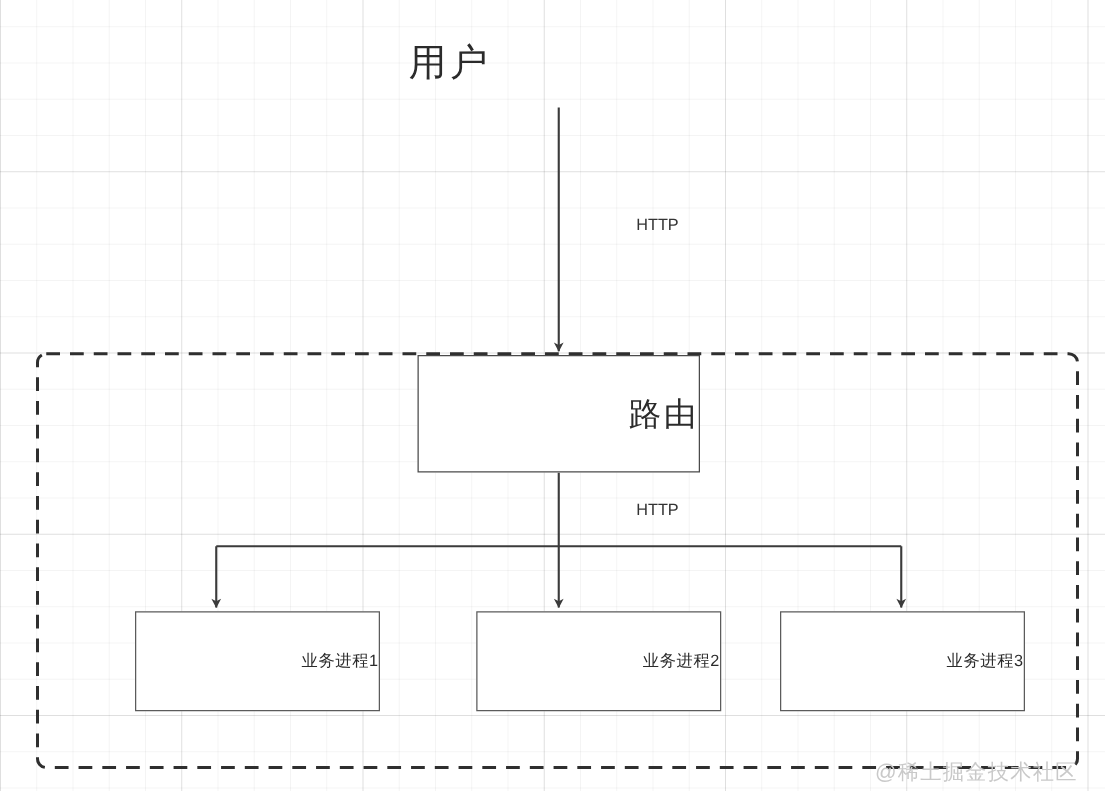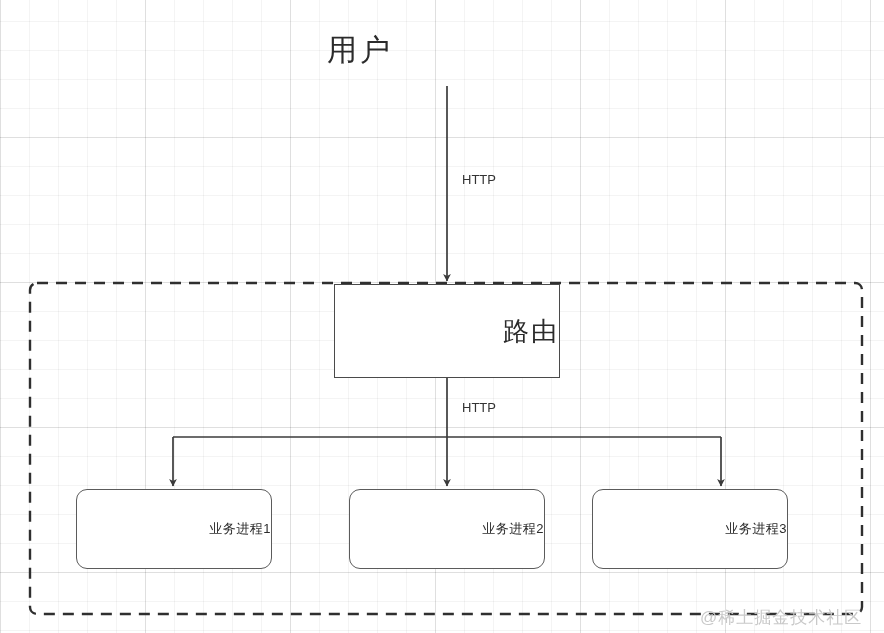--- a/index.html
+++ b/index.html
@@ -52,22 +52,23 @@
     align-items: center;
     justify-content: flex-end;
     text-align: center;
     color: #2b2b2b;
   }
   .node.square {
     border-radius: 0;
     border-color: #4a4a4a;
   }
   .node.rounded {
-    border-radius: 11px;
+    border-radius: 0;
     border-color: #5b5b5b;
+    margin-left: 32px;
   }
 
   #node-router {
     left: 334px;
     top: 284px;
     width: 226px;
     height: 94px;
     font-size: 26px;
     letter-spacing: 2px;
   }
@@ -95,20 +96,21 @@
     width: 720px;
     text-align: center;
     font-size: 30px;
     letter-spacing: 3px;
   }
   .edge-label {
     position: absolute;
     font-size: 13px;
     color: #333333;
     white-space: nowrap;
+    margin-left: 47px;
   }
   #label-http-top { left: 462px; top: 172px; }
   #label-http-mid { left: 462px; top: 400px; }
 
   
   #watermark {
     position: absolute;
     left: 700px;
     top: 606px;
     font-size: 17px;

